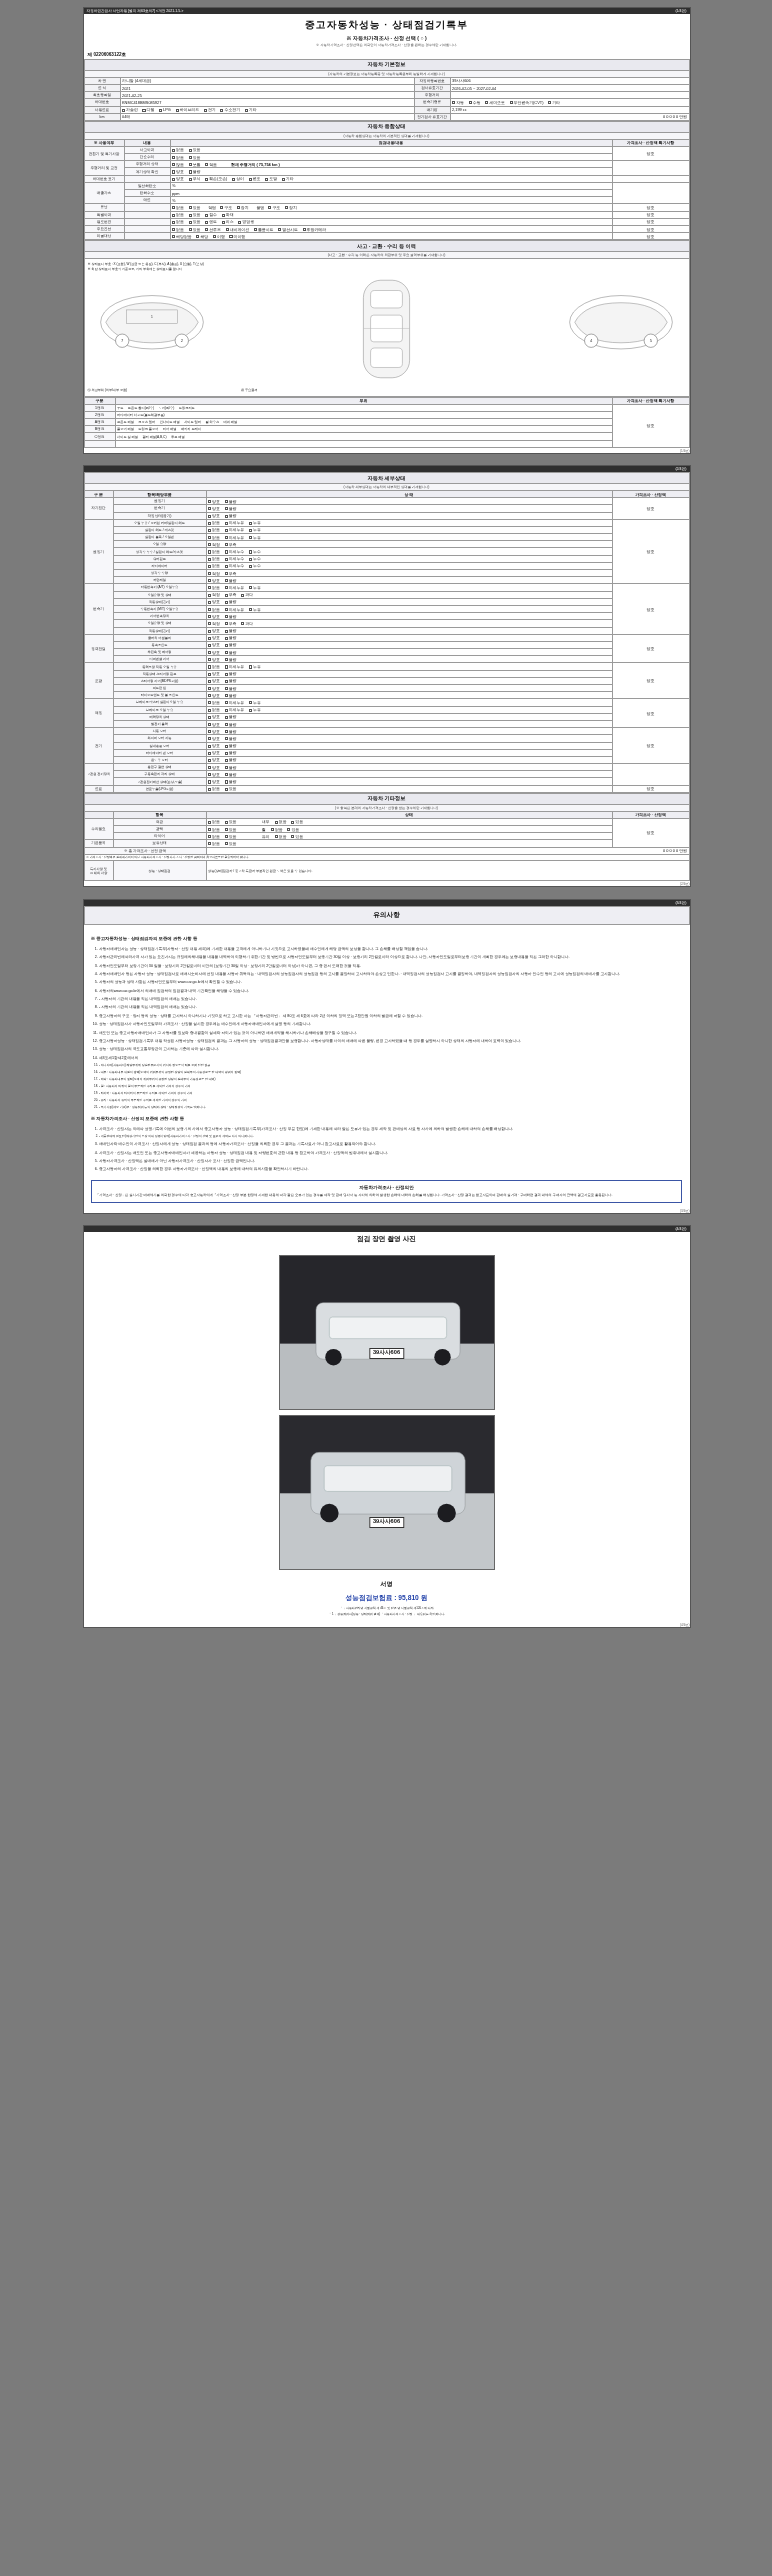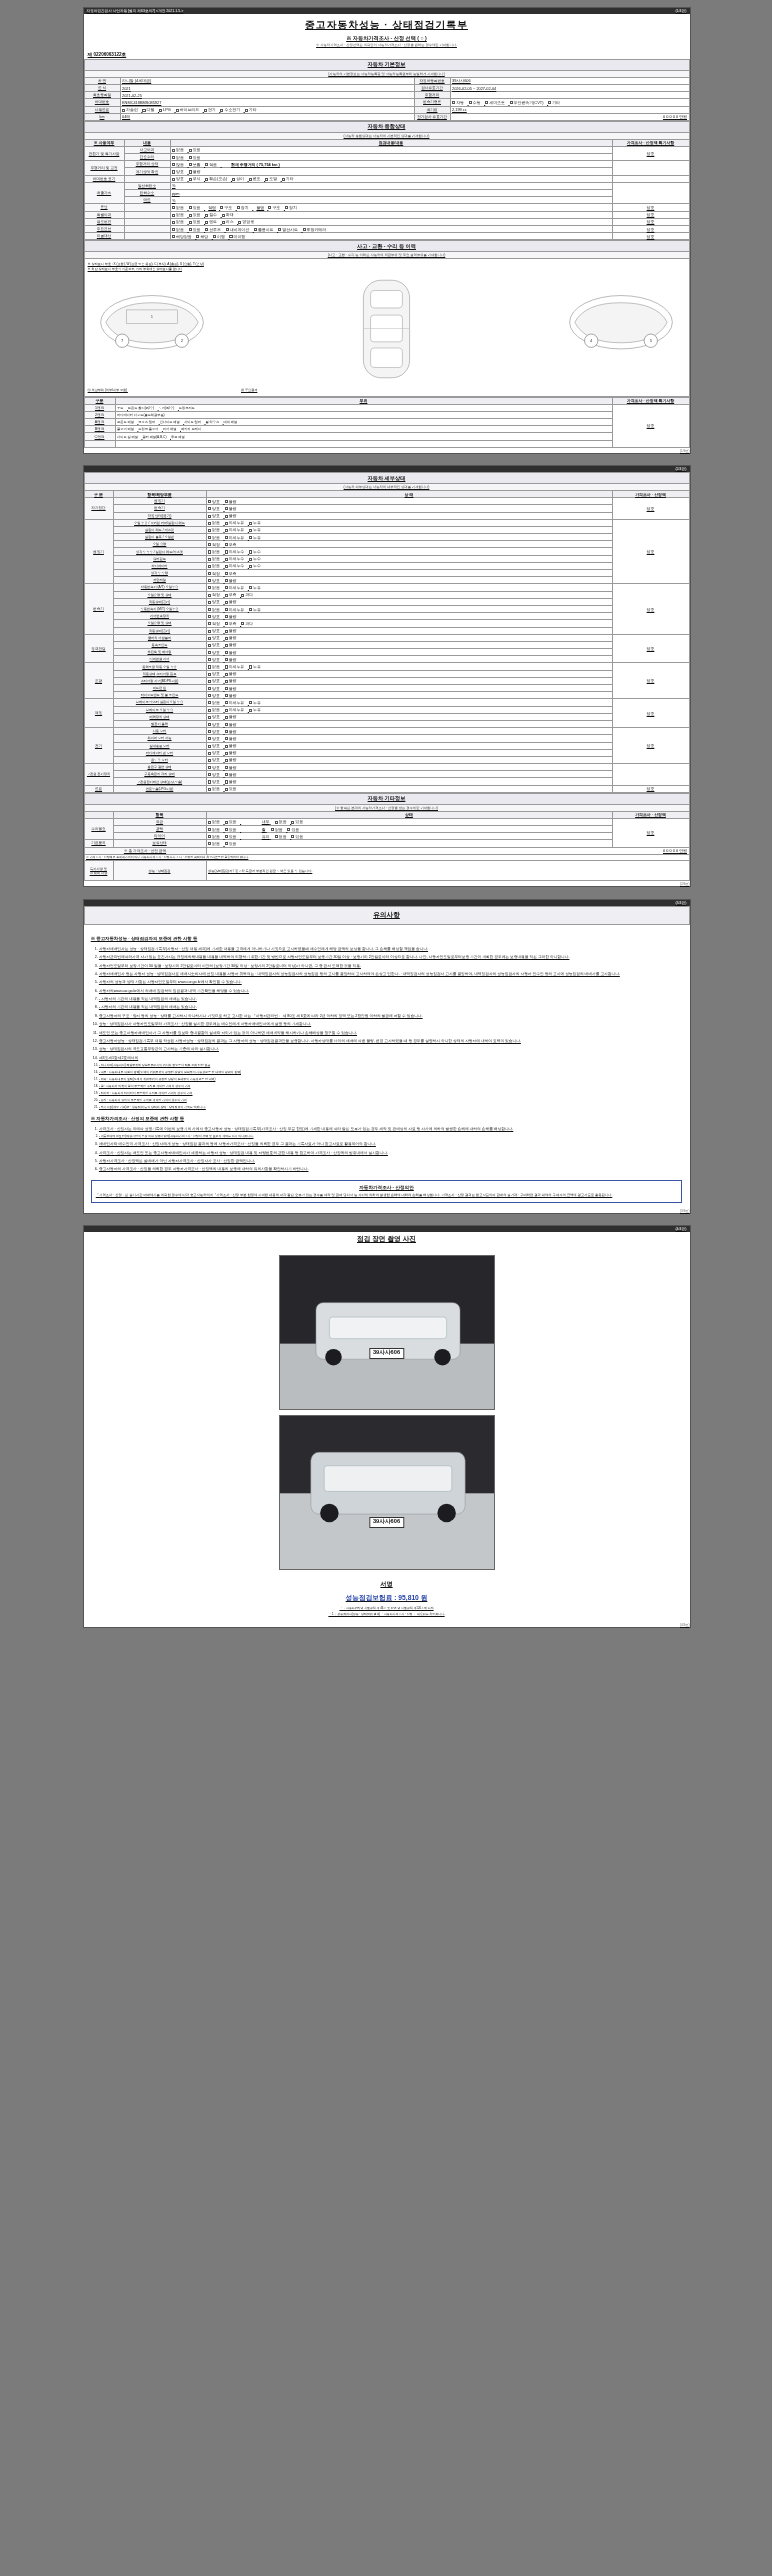--- a/index.html
+++ b/index.html
@@ -12,21 +12,21 @@
     color:#111;
   }
   .page {
     width:608px;
     margin:0 auto;
     background:#fff;
     border:0.5px solid #555;
     padding:0;
     position:relative;
   }
-  .page-wrap { padding:7.2px 0 9.3px 0;text-decoration:underline; }
+  .page-wrap { padding:7.2px 0 9.3px 0; }
   .sheet { margin:0 auto 11.3px auto; }
   .topbar {
     background:#2f2f2f; color:#fff; font-size:3.6px;
     padding:1px 3.1px; display:flex; justify-content:space-between;
   }
   .title-blk { text-align:center; padding:5.2px 0 2.1px 0; }
   .title-main { font-size:9.8px; font-weight:bold; letter-spacing:1px; }
   .title-sub { font-size:5.2px; margin-top:2.6px; font-weight:bold; }
   .title-note { font-size:3.3px; color:#444; margin-top:1.5px; }
   .docid { font-size:4.6px; font-weight:bold; padding:2.1px 0 2.1px 4.1px; }

